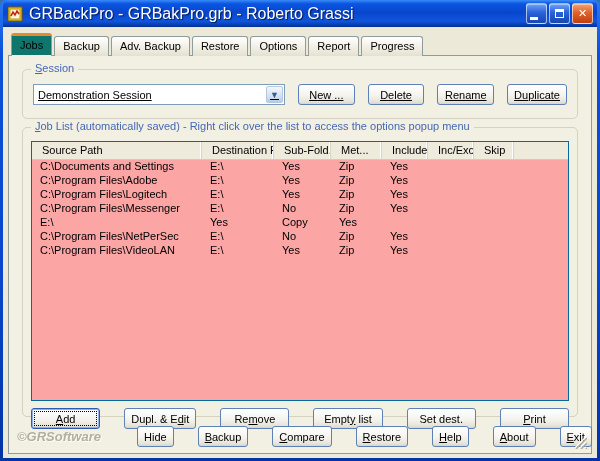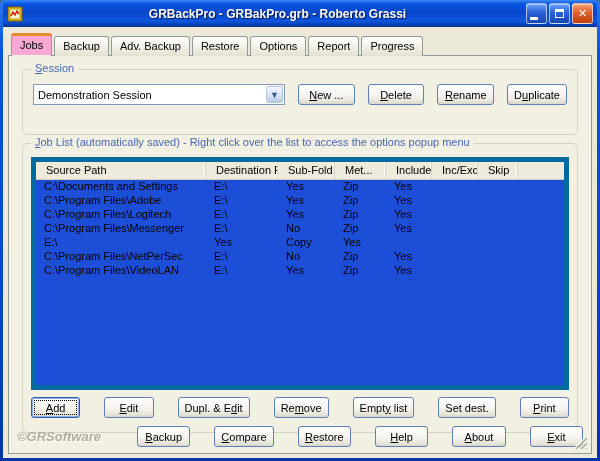--- a/index.html
+++ b/index.html
@@ -21,23 +21,23 @@
   
   .titlebar {
     height: 27px;
     display: flex; align-items: center;
     padding: 0 4px 0 5px;
     background: linear-gradient(180deg,#3a8bf8 0%,#0a55e2 14%,#0846cc 46%,#0f56dd 78%,#023297 100%);
     border-radius: 6px 6px 0 0;
   }
   .app-icon { width: 16px; height: 16px; margin-right: 5px; flex: none; }
   .title-text {
-    color: #fff; font-weight: bold; font-size: 12px;
+    color: #fff; font-weight: normal; font-size: 16px;
     text-shadow: 1px 1px 1px rgba(0,0,40,.75);
-    flex: 1; white-space: nowrap; overflow: hidden; text-align: center;
+    flex: 1; white-space: nowrap; overflow: hidden;
   }
   .win-btns { display: flex; gap: 2px; }
   .win-btn {
     width: 21px; height: 21px; border-radius: 3px;
     border: 1px solid rgba(255,255,255,.6);
     display: flex; align-items: center; justify-content: center;
     color: #fff; font-weight: bold; font-size: 11px;
     background: linear-gradient(180deg,#6ea2f8,#2a62d8 45%,#1747b0);
     box-shadow: inset 0 1px 0 rgba(255,255,255,.4);
     cursor: default;
@@ -57,21 +57,21 @@
   .tab {
     border: 1px solid #919b9c; border-bottom: none;
     border-radius: 3px 3px 0 0;
     background: linear-gradient(180deg,#fff,#f0eee1 60%,#e4e1d2);
     padding: 3px 8px 0 8px;
     margin-right: 2px; margin-top: 3px;
     height: 20px; color: #000;
     cursor: default;
   }
   .tab.active {
-    background: #f9a8d4;
+    background: #0f766e;
     margin-top: 0; height: 23px;
     border-top: 3px solid #e68b2c;
     position: relative;
   }
   .tab.active::after { content:""; position:absolute; left:0; right:0; bottom:-1px; height:2px; background:#f2efe3; }
   
   .page {
     position: absolute; left: 5px; right: 5px; top: 28px; bottom: 4px;
     border: 1px solid #919b9c;
     background: #f2efe3;
@@ -84,21 +84,21 @@
     border-radius: 5px;
     margin: 4px 4px 8px 4px;
   }
   .group-label {
     position: absolute; top: -8px; left: 8px;
     background: #f2efe3; padding: 0 4px;
     color: #4668b4; white-space: nowrap;
   }
   .mn { text-decoration: underline; }
   
-  .session-row { display: flex; align-items: flex-start; gap: 13px; padding: 14px 10px 9px 10px; }
+  .session-row { display: flex; align-items: flex-start; gap: 13px; padding: 14px 10px 9px 10px; text-decoration: underline; }
   .combo {
     width: 252px; height: 21px; flex: none;
     border: 1px solid #7f9db9; background: #fff;
     display: flex; align-items: center;
   }
   .combo-value { flex: 1; padding: 0 4px; white-space: nowrap; overflow: hidden; }
   .combo-arrow {
     width: 17px; height: 17px; margin: 1px; border-radius: 2px;
     border: 1px solid #b4c8e0;
     background: linear-gradient(180deg,#f4f8fd,#d3e0f2 60%,#b8cbe6);
@@ -117,23 +117,23 @@
   }
   .btn.default {
     border-color: #2f5bb0;
     box-shadow: 0 0 0 1px #8cb0e8 inset;
     outline: 1px dotted #000; outline-offset: -4px;
   }
   .session-row .btn { flex: 1; max-width: 78px; }
   
   .listview {
     margin: 13px 8px 7px 8px;
-    height: 233px;
-    border: 5px solid #0369a1;
-    background: #1d4ed8;
+    height: 260px;
+    border: 1px solid #0369a1;
+    background: #fca5a5;
     overflow: hidden;
   }
   .lv-head, .lv-row {
     display: grid;
     grid-template-columns: 170px 72px 57px 51px 46px 46px 40px 1fr;
   }
   .lv-head {
     background: #eeebdc;
     border-bottom: 1px solid #cfccba;
     height: 18px;
@@ -196,21 +196,21 @@
       <div class="tab">Backup</div>
       <div class="tab">Adv. Backup</div>
       <div class="tab">Restore</div>
       <div class="tab">Options</div>
       <div class="tab">Report</div>
       <div class="tab">Progress</div>
     </div>
 
     <div class="page">
 
-      <div class="group" style="height:66px;">
+      <div class="group" style="height:50px;">
         <div class="group-label">
           <span></span><span class="mn">S</span><span>ession</span>
         </div>
         <div class="session-row">
           <div class="combo">
             <div class="combo-value">Demonstration Session</div>
             <div class="combo-arrow">▼</div>
           </div>
           <div class="btn">
             <span><span></span><span class="mn">N</span><span>ew ...</span></span>
@@ -313,42 +313,42 @@
             <div class="cell"></div>
             <div class="cell"></div>
           </div>
         </div>
 
         <div class="job-btn-row">
           <div class="btn default">
             <span><span></span><span class="mn">A</span><span>dd</span></span>
           </div>
           <div class="btn">
-            <span><span></span><span class="mn">E</span><span>dit</span></span>
-          </div>
-          <div class="btn">
             <span><span>Dupl. &amp; E</span><span class="mn">d</span><span>it</span></span>
           </div>
           <div class="btn">
             <span><span>Re</span><span class="mn">m</span><span>ove</span></span>
           </div>
           <div class="btn">
             <span><span>Empt</span><span class="mn">y</span><span> list</span></span>
           </div>
           <div class="btn">
             <span><span>Set dest.</span><span class="mn"></span><span></span></span>
           </div>
           <div class="btn">
             <span><span></span><span class="mn">P</span><span>rint</span></span>
           </div>
         </div>
       </div>
 
       <div class="footer">
         <div class="logo">©GRSoftware</div>
+        <div class="btn">
+          <span><span>Hide</span><span class="mn"></span><span></span></span>
+        </div>
         <div class="btn">
           <span><span></span><span class="mn">B</span><span>ackup</span></span>
         </div>
         <div class="btn">
           <span><span></span><span class="mn">C</span><span>ompare</span></span>
         </div>
         <div class="btn">
           <span><span></span><span class="mn">R</span><span>estore</span></span>
         </div>
         <div class="btn">

